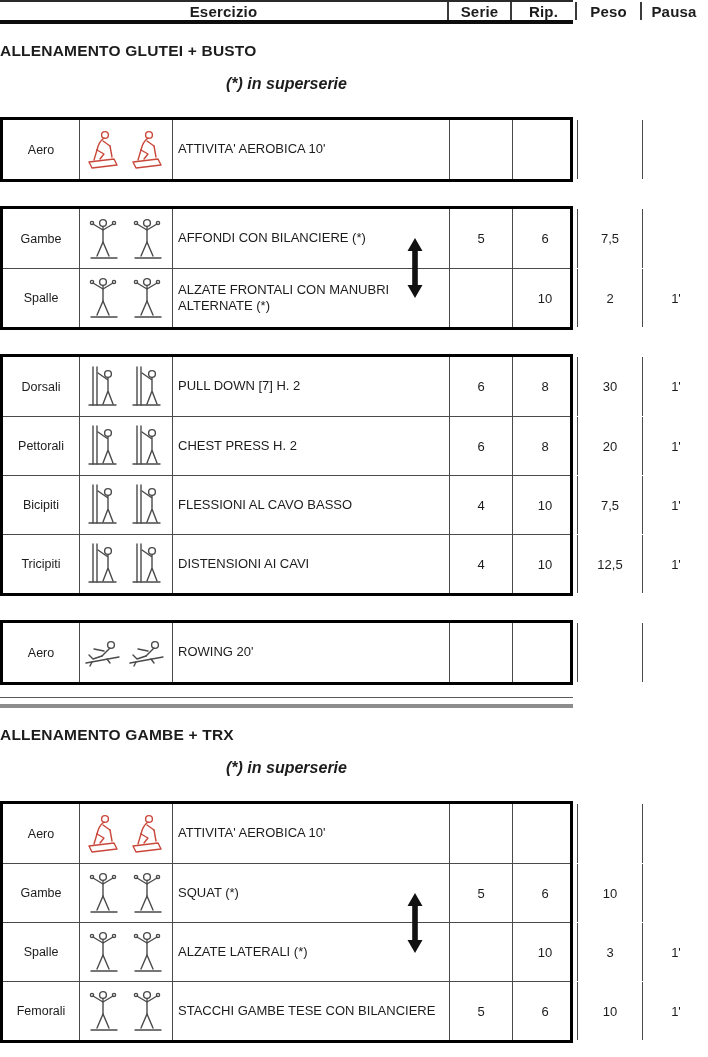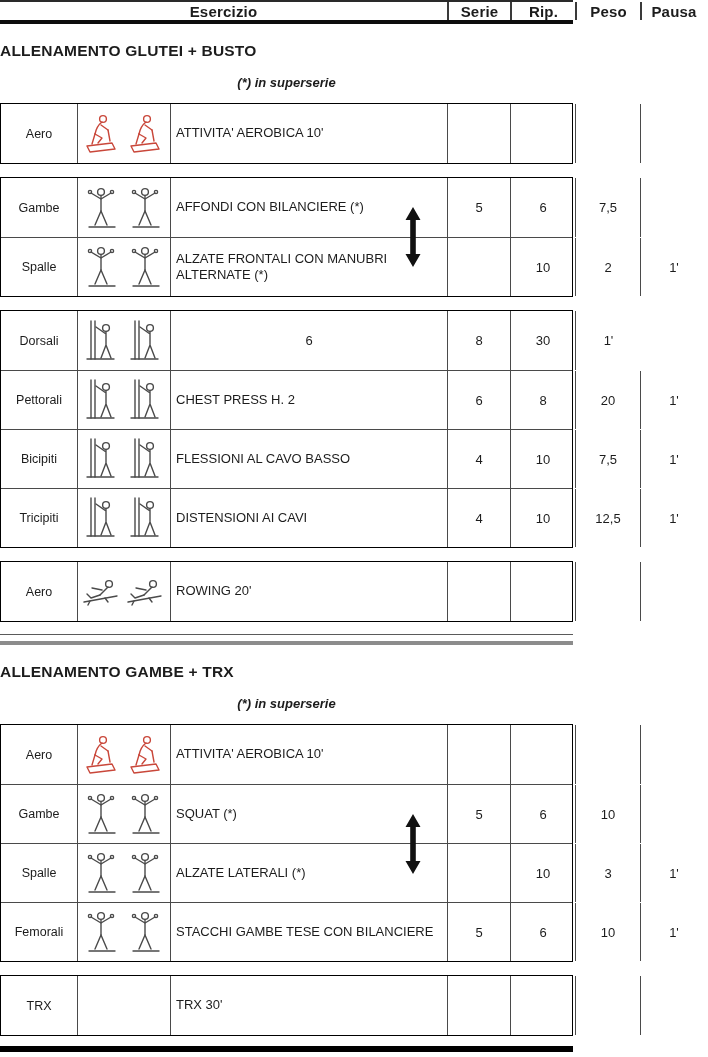--- a/index.html
+++ b/index.html
@@ -36,28 +36,28 @@
   .section-title {
     margin-top: 18px;
     text-align: left;
     font-size: 15.5px;
     font-weight: bold;
     letter-spacing: 0.2px;
   }
   .section-note {
     margin-top: 15px;
     text-align: center;
-    font-size: 13px;
+    font-size: 16px;
     font-weight: bold;
     font-style: italic;
   }
   
   .group {
-    margin-top: 13px;
-    border: 1px solid #000000;
+    margin-top: 24px;
+    border: 3px solid #000000;
     position: relative;
     background: #fff;
   }
   .row {
     display: grid;
     grid-template-columns: 77px 93px 277px 63px 65px 65px 66px;
     height: 59px;
   }
   .row + .row { border-top: 1px solid #4a4a4a; }
   .cell {
@@ -224,20 +224,21 @@
                   </g>
                   <g transform="translate(44,0)">
                     <path d="M10,3 L10,41 M14,3 L14,41"></path>
                     <circle cx="25" cy="10" r="3.4"></circle>
                     <path d="M25,13.5 L25,27 M25,16 L15,9 M25,27 L20,40 M25,27 L30,40"></path>
                     <path d="M6,41 L33,41"></path>
                   </g>
                 </g>
               </svg>
             </div>
+            <div class="cell exercise">PULL DOWN [7] H. 2</div>
             <div class="cell num">6</div>
             <div class="cell num">8</div>
             <div class="cell num">30</div>
             <div class="cell num">1'</div>
           </div>
           <div class="row">
             <div class="cell muscle">Pettorali</div>
             <div class="cell illus">
               <svg width="86" height="46" viewBox="0 0 86 46" xmlns="http://www.w3.org/2000/svg">
                 <g fill="none" stroke="#4a4a4a" stroke-width="1.4" stroke-linecap="round" stroke-linejoin="round">

